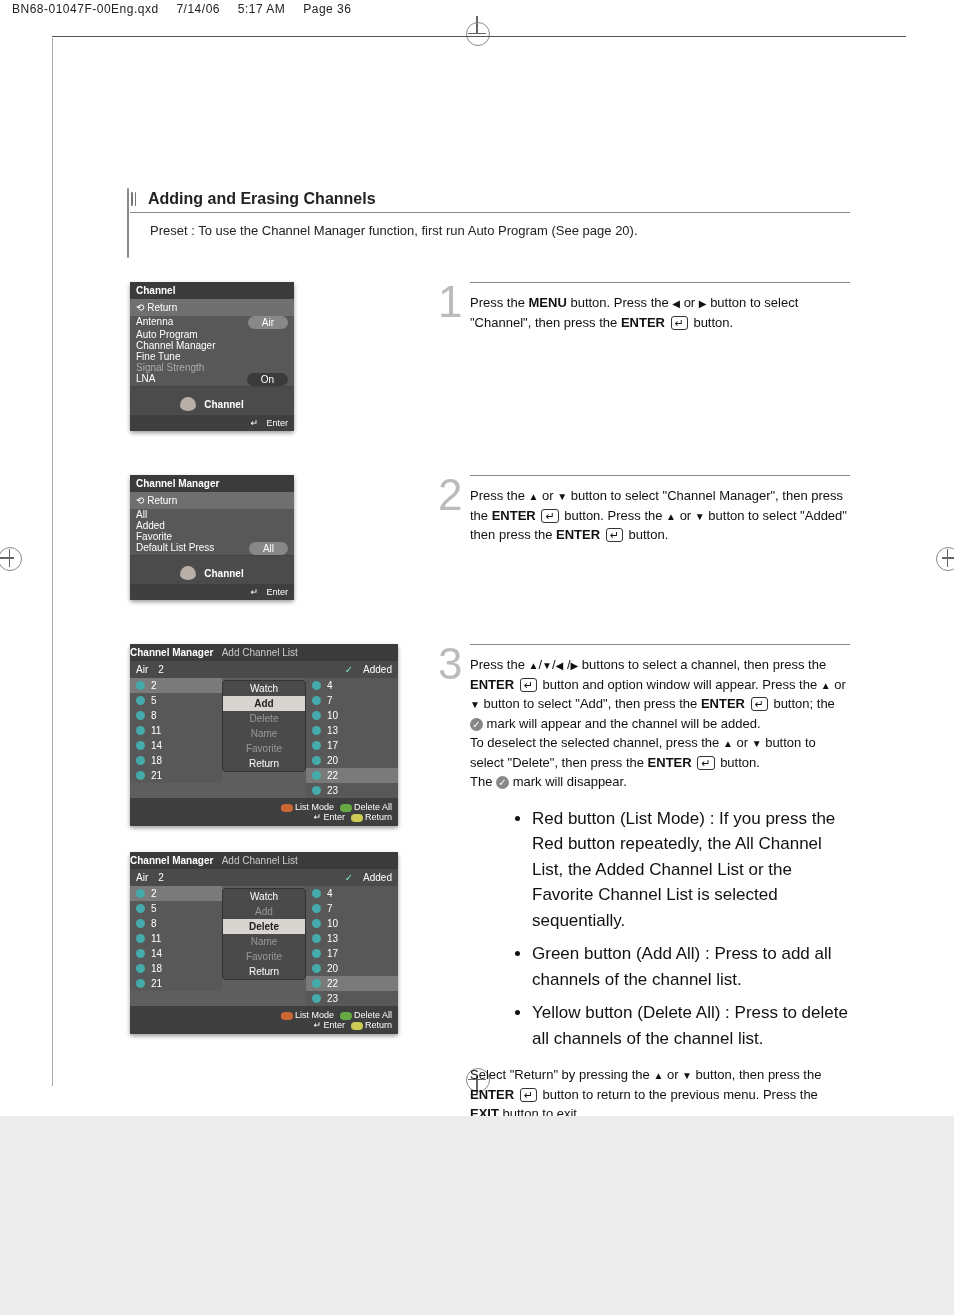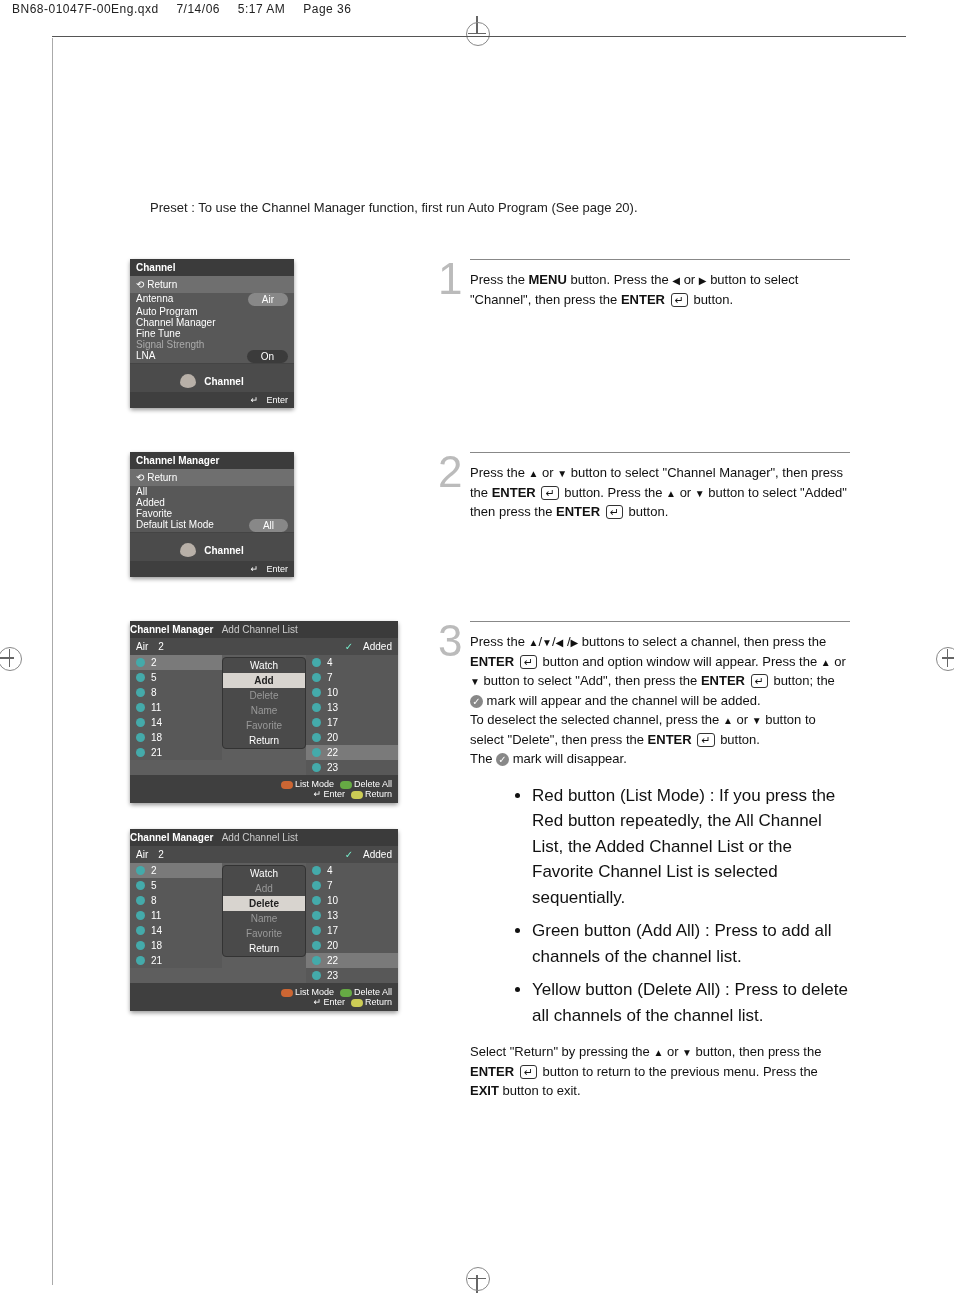--- a/index.html
+++ b/index.html
@@ -1,16 +1,16 @@
 <!DOCTYPE html>
 <html><head>
 <meta charset="utf-8">
 <style>
   body { margin:0; font-family: Arial, sans-serif; font-size:12px; background:#ececec; color:#333; }
-  .page { width:954px; height:1315px; margin:0 auto; position:relative; background:#fff; box-shadow:0 0 8px rgba(0,0,0,.1); }
+  .page { width:954px; height:1116px; margin:0 auto; position:relative; background:#fff; box-shadow:0 0 8px rgba(0,0,0,.1); }
   .sheet { position:absolute; left:52px; top:18px; right:48px; bottom:30px; }
   .metaline { position:absolute; top:2px; left:12px; font-size:12px; letter-spacing:.5px; color:#222; }
   .metaline span { margin-right:14px; }
   .hrule { position:absolute; top:18px; left:0; right:0; border-top:1px solid #555; }
   .vrule { position:absolute; top:20px; bottom:0; left:0; border-left:1px solid #aaa; }
 
   .content { position:absolute; left:78px; right:56px; top:172px; }
   .section-hdr { display:flex; align-items:center; border-bottom:1px solid #888; padding-bottom:4px; }
   .bar-deco { width:8px; height:14px; display:flex; margin-right:10px; }
   .bar-deco > div { width:3px; height:14px; background:#777; margin-right:2px; border-radius:1px; }
@@ -106,20 +106,28 @@
     </div>
   <div class="crop crop-left">
       <div class="crop-circle" style="left:4px; top:4px;"></div>
     </div>
 
   <div class="sheet">
     <div class="hrule"></div>
     <div class="vrule"></div>
 
     <div class="content">
+      <div class="section-hdr">
+        <div class="bar-deco">
+            <div></div>
+            <div></div>
+            <div></div>
+          </div>
+        <div class="section-title">Adding and Erasing Channels</div>
+      </div>
       <div class="preset">Preset : To use the Channel Manager function, first run Auto Program (See page 20).</div>
 
       <div class="steps">
 
         <div class="step">
           <div class="left-col">
             <div class="osd">
               <div class="ttl">Channel</div>
               <div class="ret">⟲ <span>Return</span></div>
               <div id="osd1-items">
@@ -168,21 +176,21 @@
                   <div class="item">
                     <span>All</span>
                   </div>
                   <div class="item">
                     <span>Added</span>
                   </div>
                   <div class="item">
                     <span>Favorite</span>
                   </div>
                   <div class="item">
-                    <span>Default List Mode</span>
+                    <span>Default List Press</span>
                     <span class="tagb">All</span>
                   </div>
                 </div>
               <div class="brand">Channel</div>
               <div class="foot"><span>↵ <span>Enter</span></span></div>
             </div>
           </div>
           <div class="right-col">
             <div class="step-num">2</div>
             <div class="step-text">

